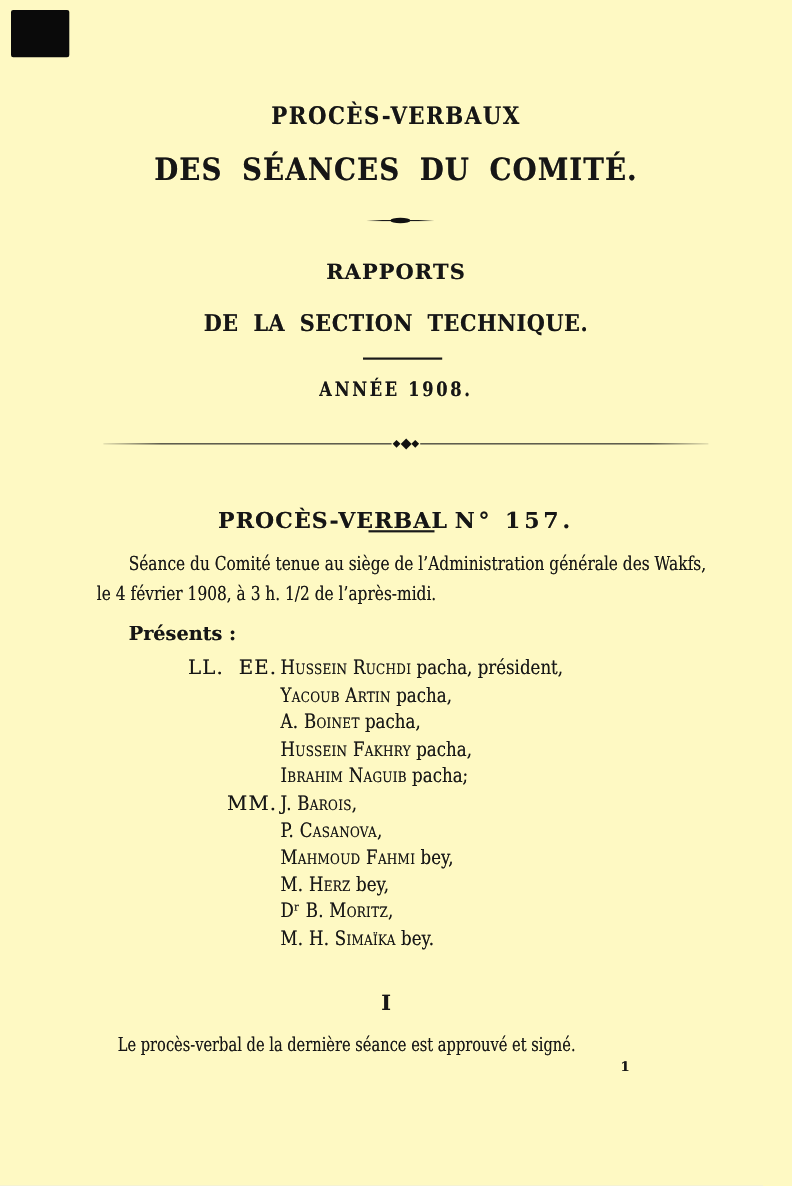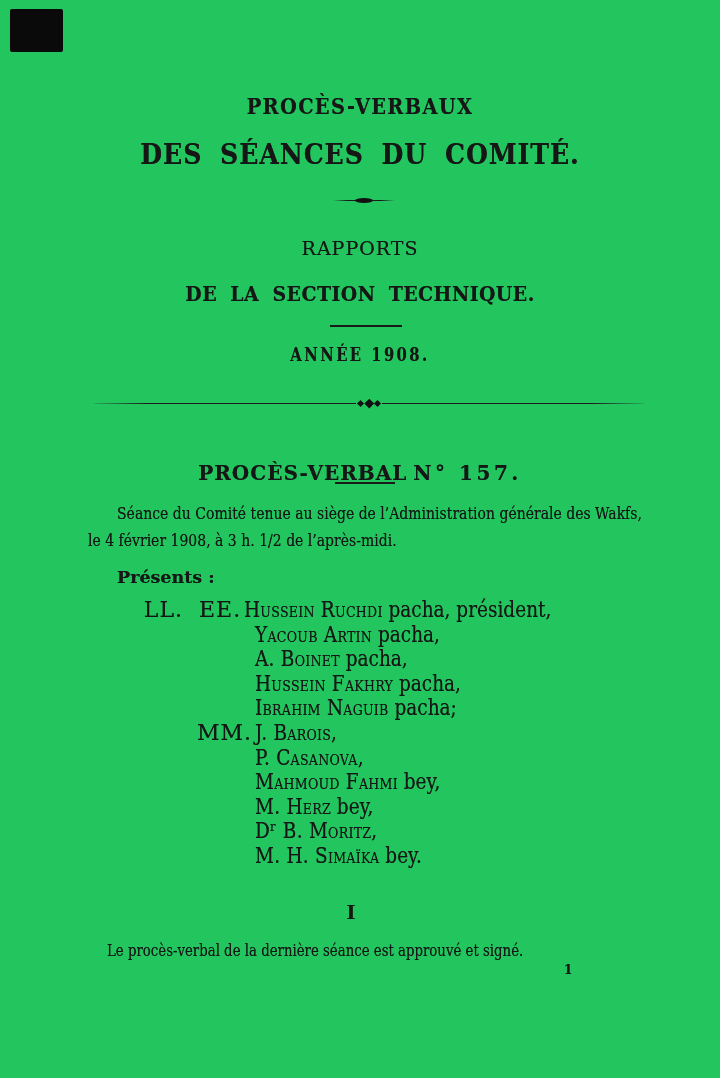--- a/index.html
+++ b/index.html
@@ -1,33 +1,33 @@
 <!DOCTYPE html>
 <html><head>
 <meta charset="utf-8">
 <style>
   html,body{margin:0;padding:0;background:#e8e8e8;}
   .page{
     position:relative;
     width:720px;height:1078px;
     margin:0 auto;
-    background:#22c55e;
+    background:#fef9c3;
     font-family:"DejaVu Serif","Liberation Serif",serif;
     color:#161616;
     overflow:hidden;
   }
   .abs{position:absolute;}
   .center{left:0;right:0;text-align:center;}
   .ink{color:#161616;text-shadow:0 0 .5px rgba(10,10,10,.55);}
   
   .scan-blot{left:10px;top:9px;width:53px;height:43px;background:#0a0a0a;border-radius:2px;}
   
   .title1{top:93px;font-size:22px;font-weight:bold;letter-spacing:1.5px;transform:scaleX(.88);}
   .title2{top:138px;font-size:28px;font-weight:bold;letter-spacing:1px;word-spacing:9px;transform:scaleX(.9);}
-  .subtitle1{top:237px;font-size:19px;font-weight:normal;letter-spacing:1px;}
+  .subtitle1{top:237px;font-size:19px;font-weight:bold;letter-spacing:1px;}
   .subtitle2{top:281px;font-size:21px;font-weight:bold;letter-spacing:.5px;word-spacing:7px;transform:scaleX(.9);}
   .year{top:344px;font-size:18px;font-weight:bold;letter-spacing:3px;transform:scaleX(.82);}
   
   .orn-small{top:197px;left:333px;width:62px;height:7px;display:flex;align-items:center;}
   .orn-small .l{flex:1;height:1.4px;background:linear-gradient(90deg,rgba(20,20,20,0),#1a1a1a 60%);}
   .orn-small .r{flex:1;height:1.4px;background:linear-gradient(270deg,rgba(20,20,20,0),#1a1a1a 60%);}
   .orn-small .blob{width:18px;height:4.5px;background:#111;border-radius:50%;margin:0 -2px;}
   .rule{background:#1a1a1a;height:1.6px;}
   .rule-section{top:325px;left:330px;width:72px;}
   .rule-pv{top:482px;left:335px;width:60px;}
@@ -40,21 +40,21 @@
   .pv-heading{top:461px;font-size:20px;font-weight:bold;letter-spacing:1px;}
   .pv-heading .num{letter-spacing:3.5px;margin-left:6px;}
   
   .body{font-size:17.5px;line-height:22px;white-space:nowrap;}
   .squeeze{transform:scaleX(.8);transform-origin:0 50%;}
   .intro1{left:117px;top:502px;}
   .intro2{left:88px;top:529px;}
   .presents{left:117px;top:566px;font-weight:bold;}
   
   .attendees{left:140px;top:597px;width:470px;}
-  .attendee-row{display:flex;height:24.6px;align-items:baseline;font-size:22px;}
+  .attendee-row{display:flex;height:24.6px;align-items:baseline;font-size:18px;}
   .attendee-row .prefix{width:112px;text-align:right;letter-spacing:1px;white-space:pre;}
   .attendee-row .name-cell{margin-left:3px;white-space:nowrap;transform:scaleX(.84);transform-origin:0 50%;}
   .attendee-row .sc{font-variant:small-caps;letter-spacing:.3px;}
   .numeral{top:901px;left:341px;font-size:19px;font-weight:bold;width:20px;text-align:center;}
   .resolution{left:107px;top:939px;transform:scaleX(.76);transform-origin:0 50%;}
   .pagenum{left:564px;top:963px;font-size:12px;font-weight:bold;}
 </style>
 </head>
 <body>
 

